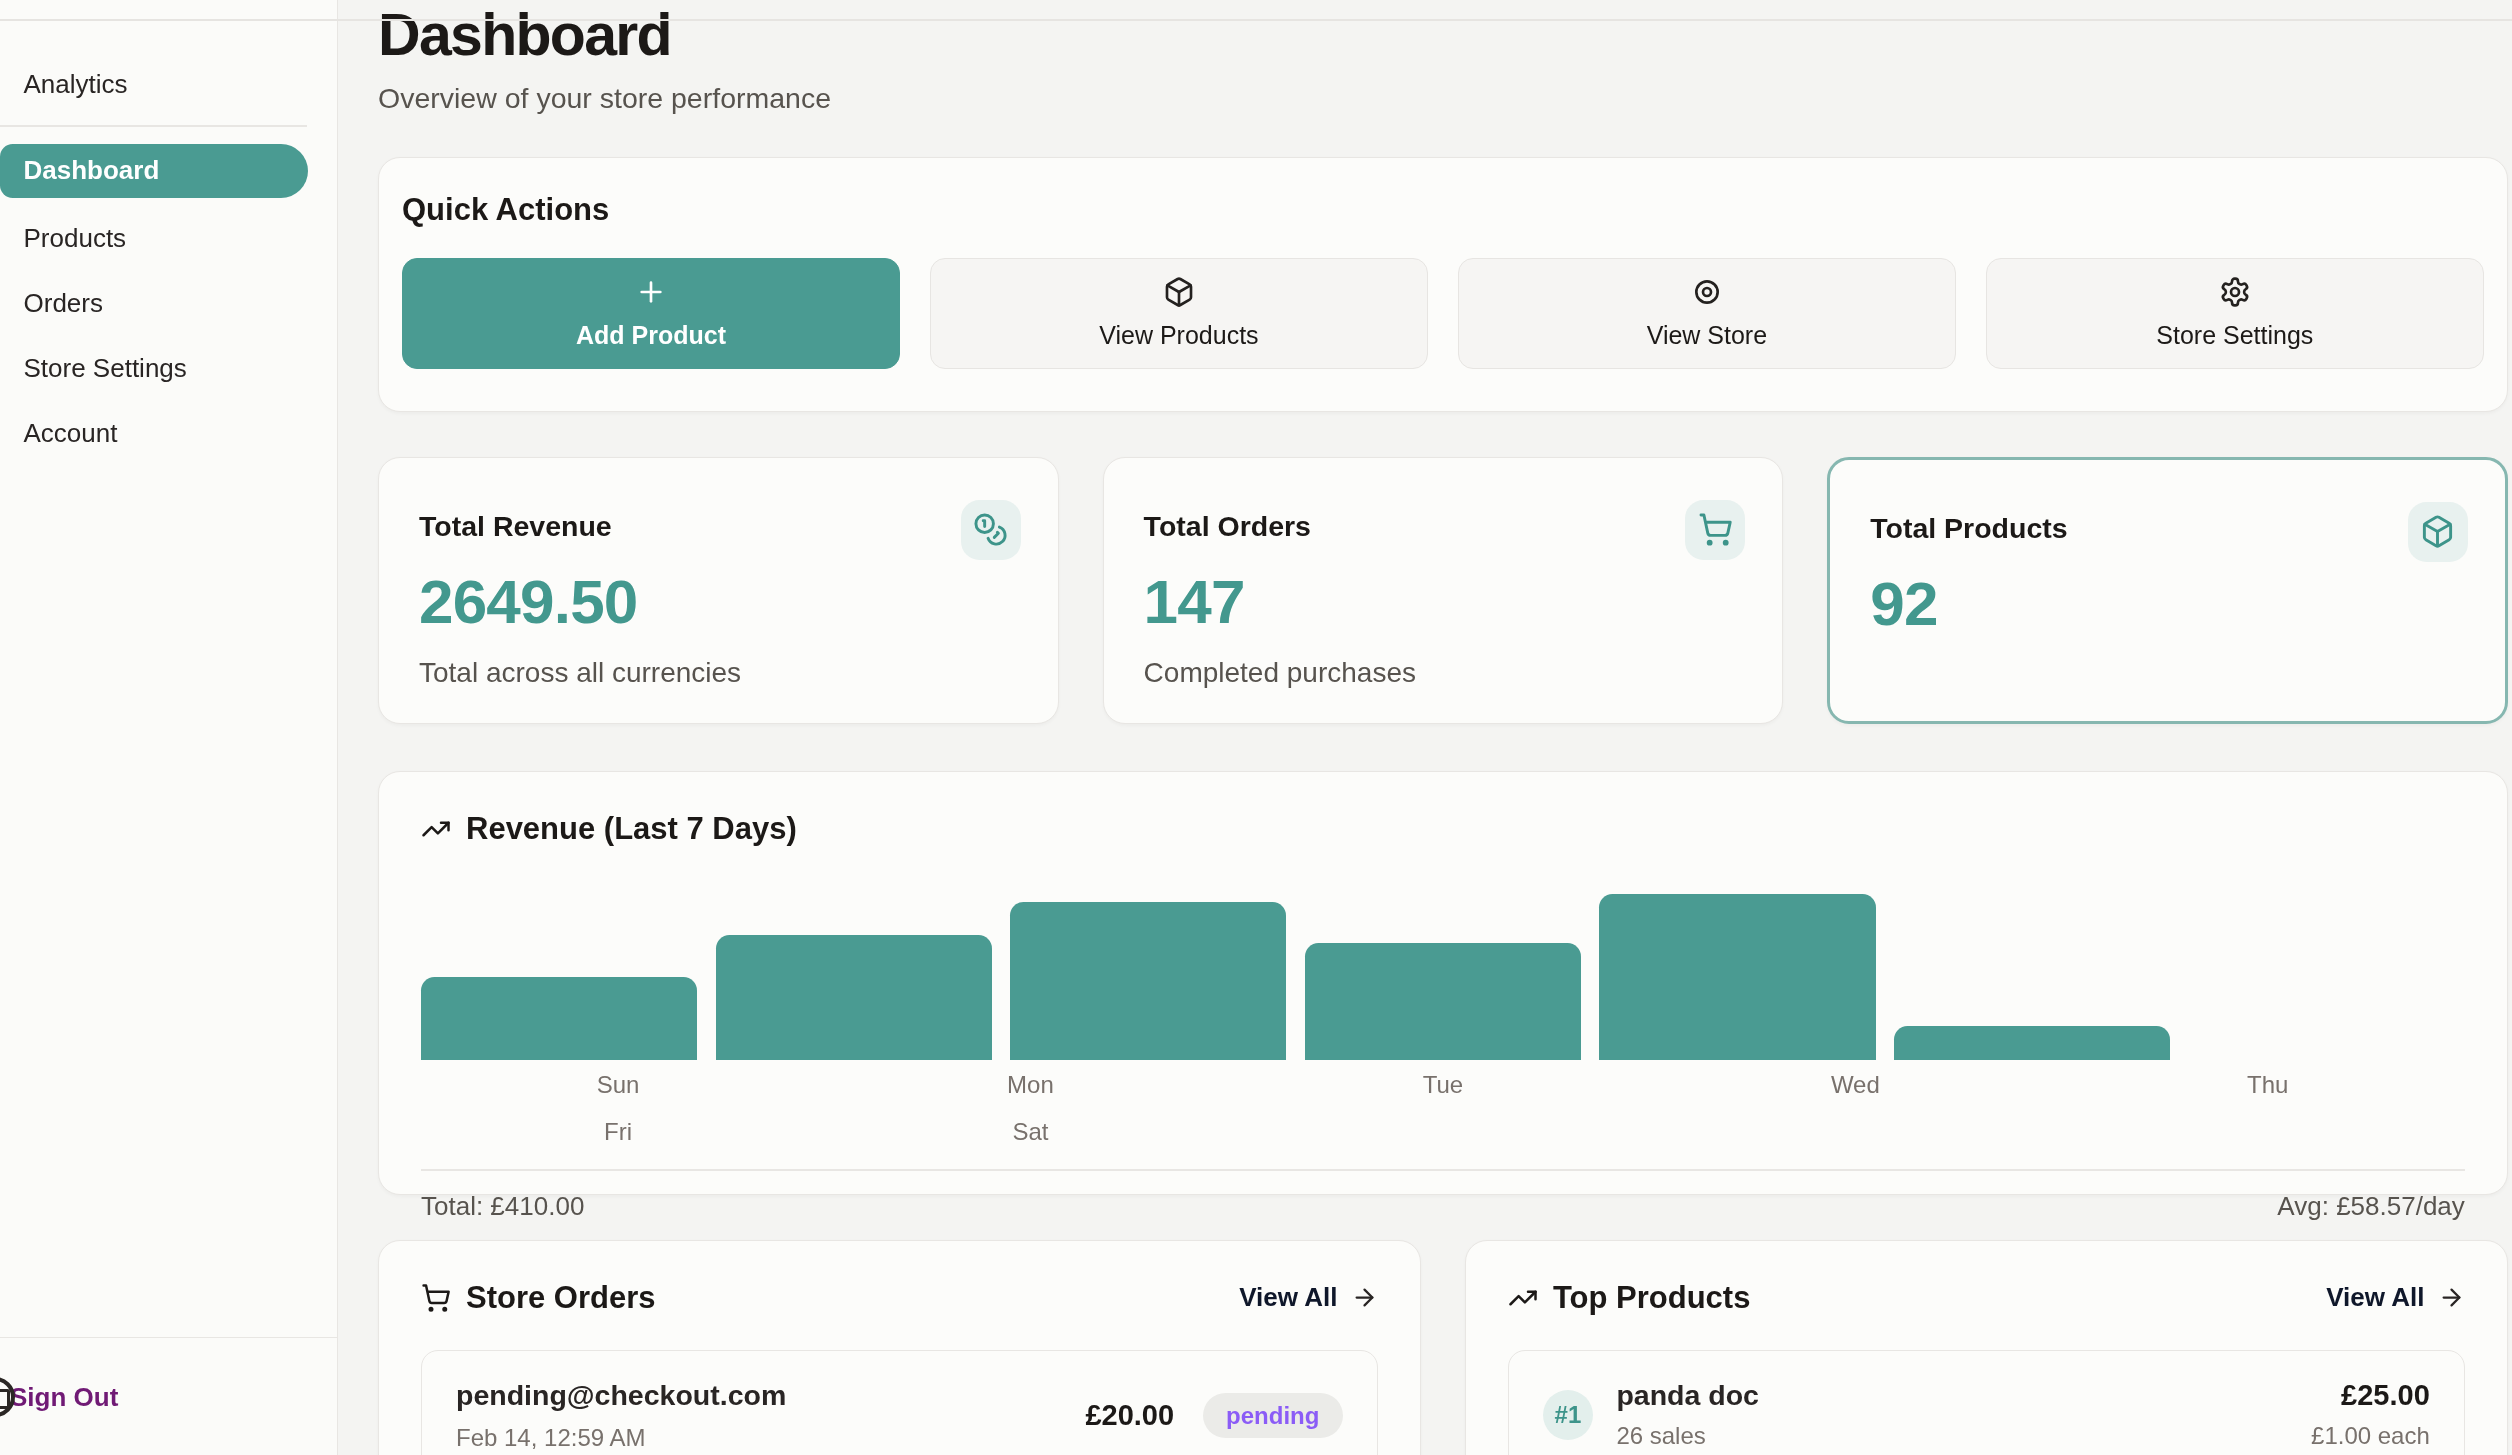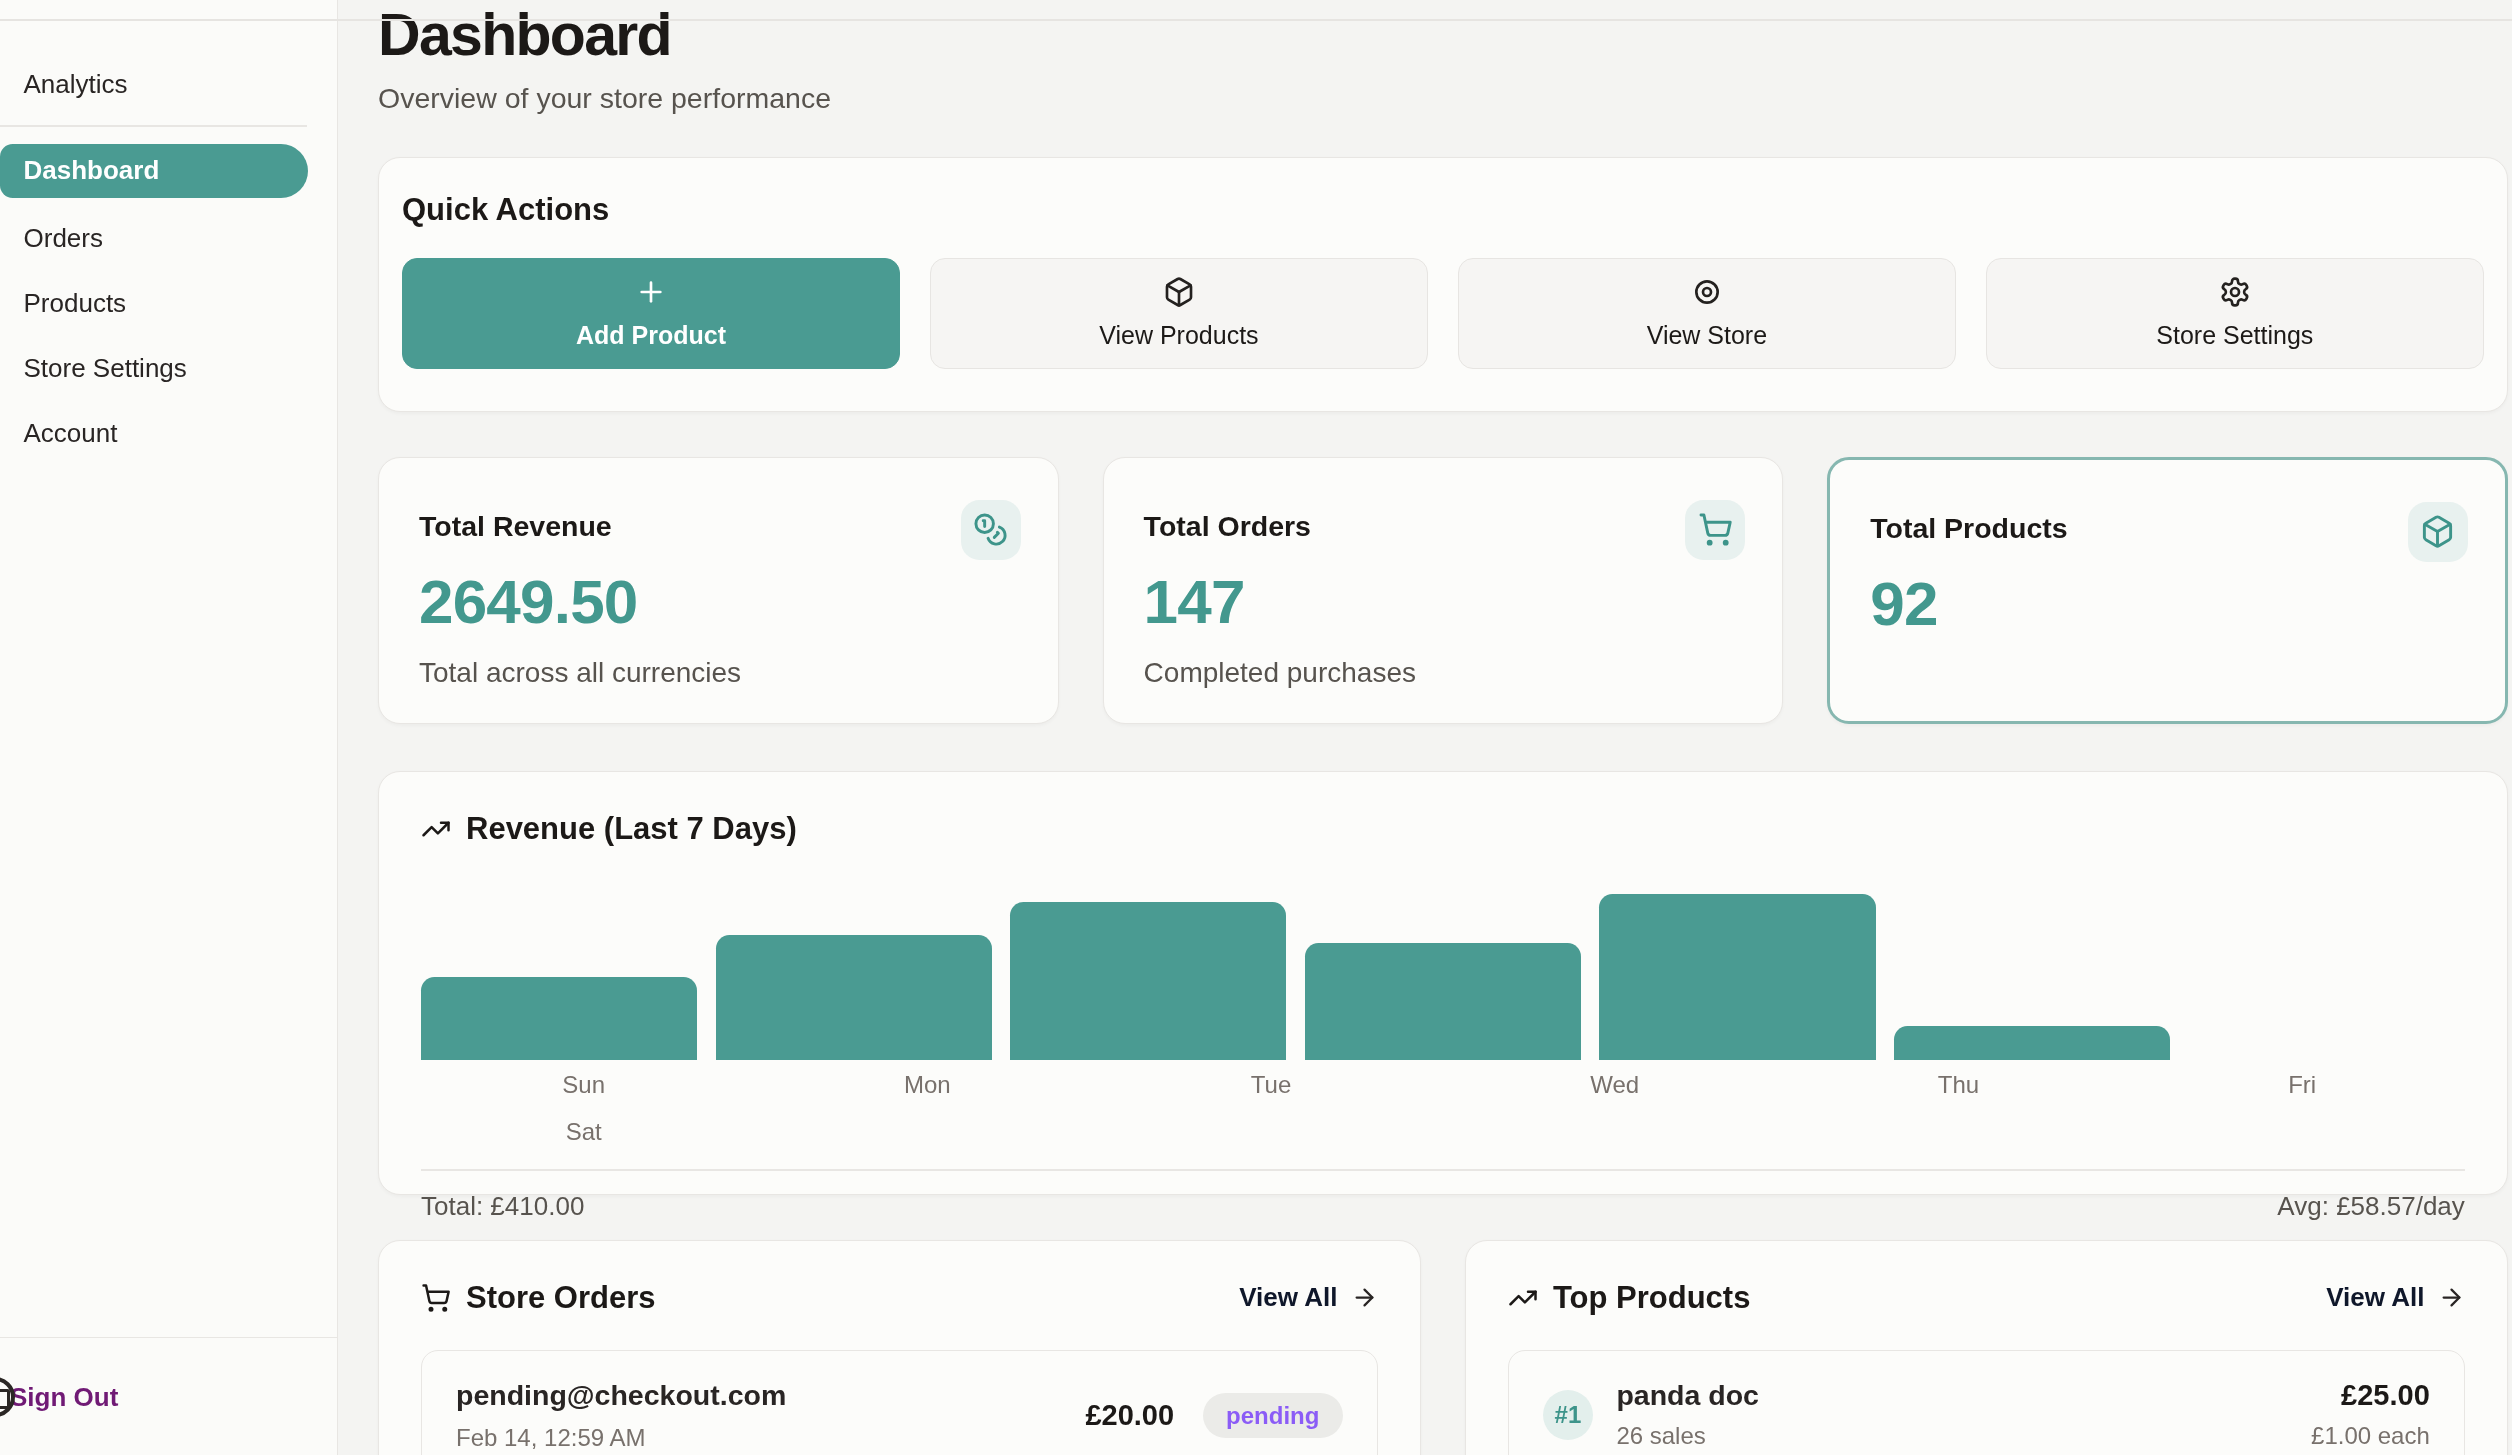--- a/index.html
+++ b/index.html
@@ -95,21 +95,21 @@
   .chart-header { display: flex; align-items: center; gap: 15px; }
   .chart-header svg { width: 30px; height: 30px; stroke: #1c1917; }
   .chart-bars {
     margin-top: 47px; height: 166px;
     display: grid; grid-template-columns: repeat(7, 1fr); gap: 18.4px;
     align-items: end;
   }
   .bar-col { display: flex; align-items: flex-end; height: 100%; }
   .bar { width: 100%; border-radius: 13.4px 13.4px 0 0; }
   .chart-labels {
-    margin-top: 11.7px; display: grid; grid-template-columns: repeat(6, 1fr); gap: 18.4px;
+    margin-top: 11.7px; display: grid; grid-template-columns: repeat(5, 1fr); gap: 18.4px;
   }
   .bar-label { text-align: center; font-size: 24px; color: #78716c; }
   .chart-divider { margin-top: 23.5px; height: 1.7px; background: #e8e6e3; }
   .chart-footer { margin-top: 20px; display: flex; justify-content: space-between; font-size: 26px; color: #57534e; }
 
   
   .bottom-row { margin-top: 45px; display: grid; grid-template-columns: 1fr 1fr; gap: 44px; }
   .list-card { padding: 39px 42px; min-height: 361px; }
   .list-header { display: flex; align-items: center; justify-content: space-between; }
   .list-header-left { display: flex; align-items: center; gap: 15px; }
@@ -147,22 +147,22 @@
 </head>
 <body>
 
 <div class="top-hairline"></div>
 
 <aside class="sidebar">
   <nav class="nav">
     <div class="nav-item">Analytics</div>
     <div class="nav-divider"></div>
     <div class="nav-item active">Dashboard</div>
+    <div class="nav-item">Products</div>
     <div class="nav-item">Orders</div>
-    <div class="nav-item">Products</div>
     <div class="nav-item">Store Settings</div>
     <div class="nav-item">Account</div>
   </nav>
   <div class="sidebar-spacer"></div>
   <div class="signout-row">
     <span class="signout-circle"></span>
     <span class="signout-label">Sign Out</span>
   </div>
 </aside>
 

